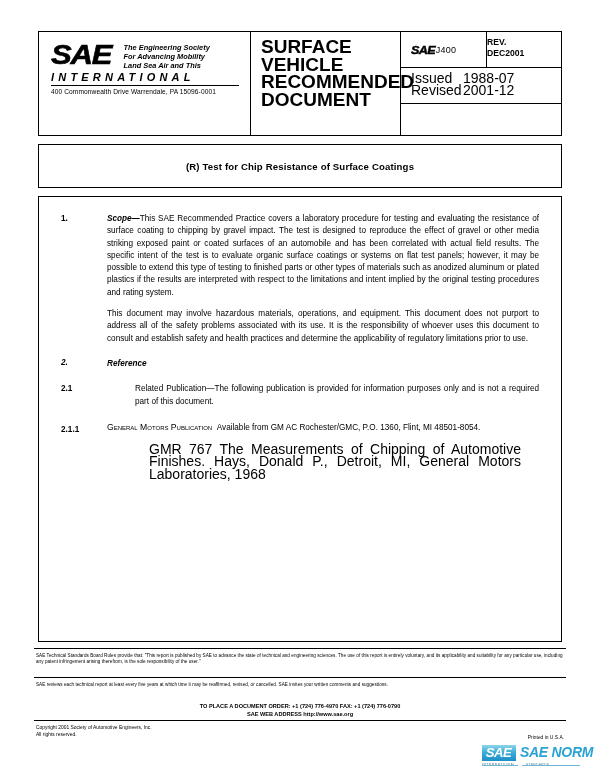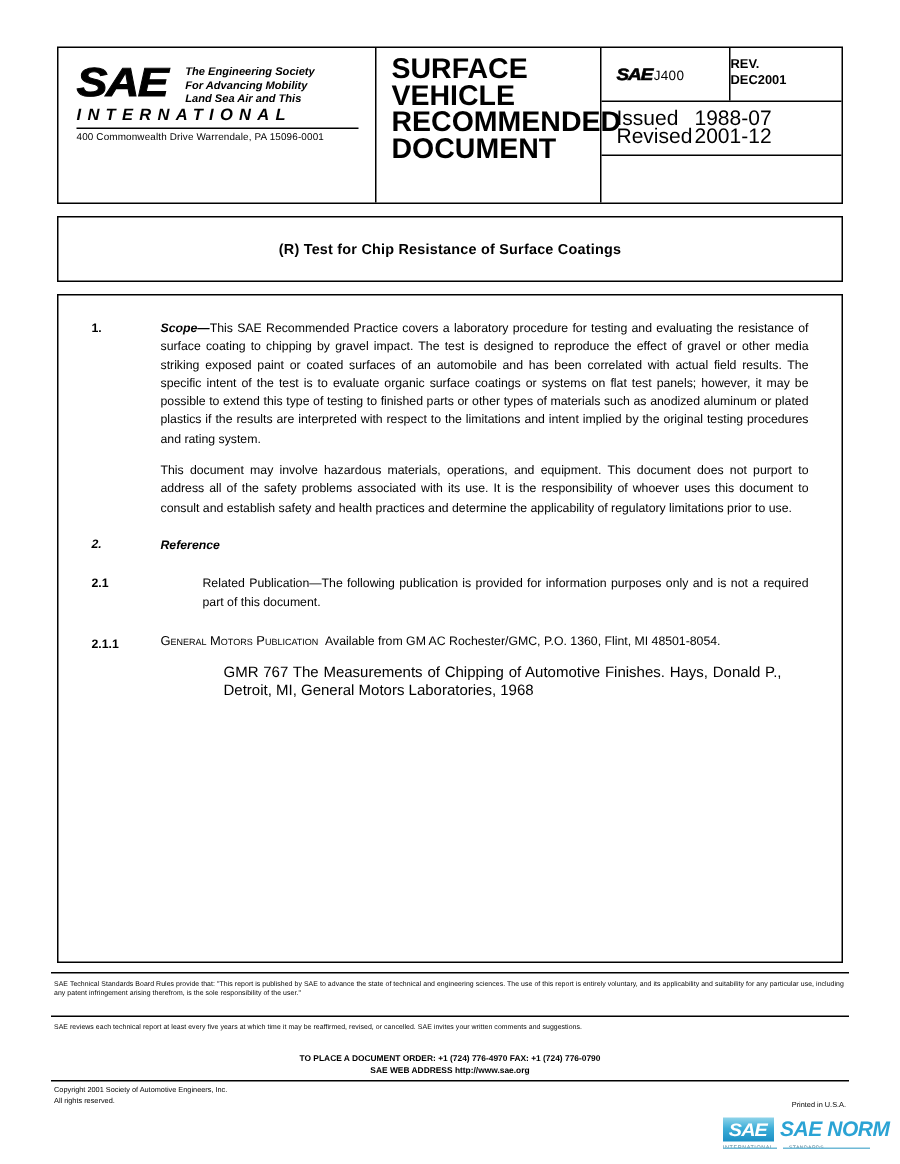--- a/index.html
+++ b/index.html
@@ -227,21 +227,21 @@
     font-weight: bold;
     font-style: italic;
   }
   .smallcaps {
     font-variant: small-caps;
     font-size: 8.6px;
   }
   .ref-body {
     margin-left: 88px;
     margin-right: 18px;
-    font-size: 10px;
+    font-size: 14px;
     line-height: 12.3px;
     text-align: justify;
     margin-top: 8px;
   }
 
   
   .foot-rule {
     position: absolute;
     left: 34px;
     width: 532px;

